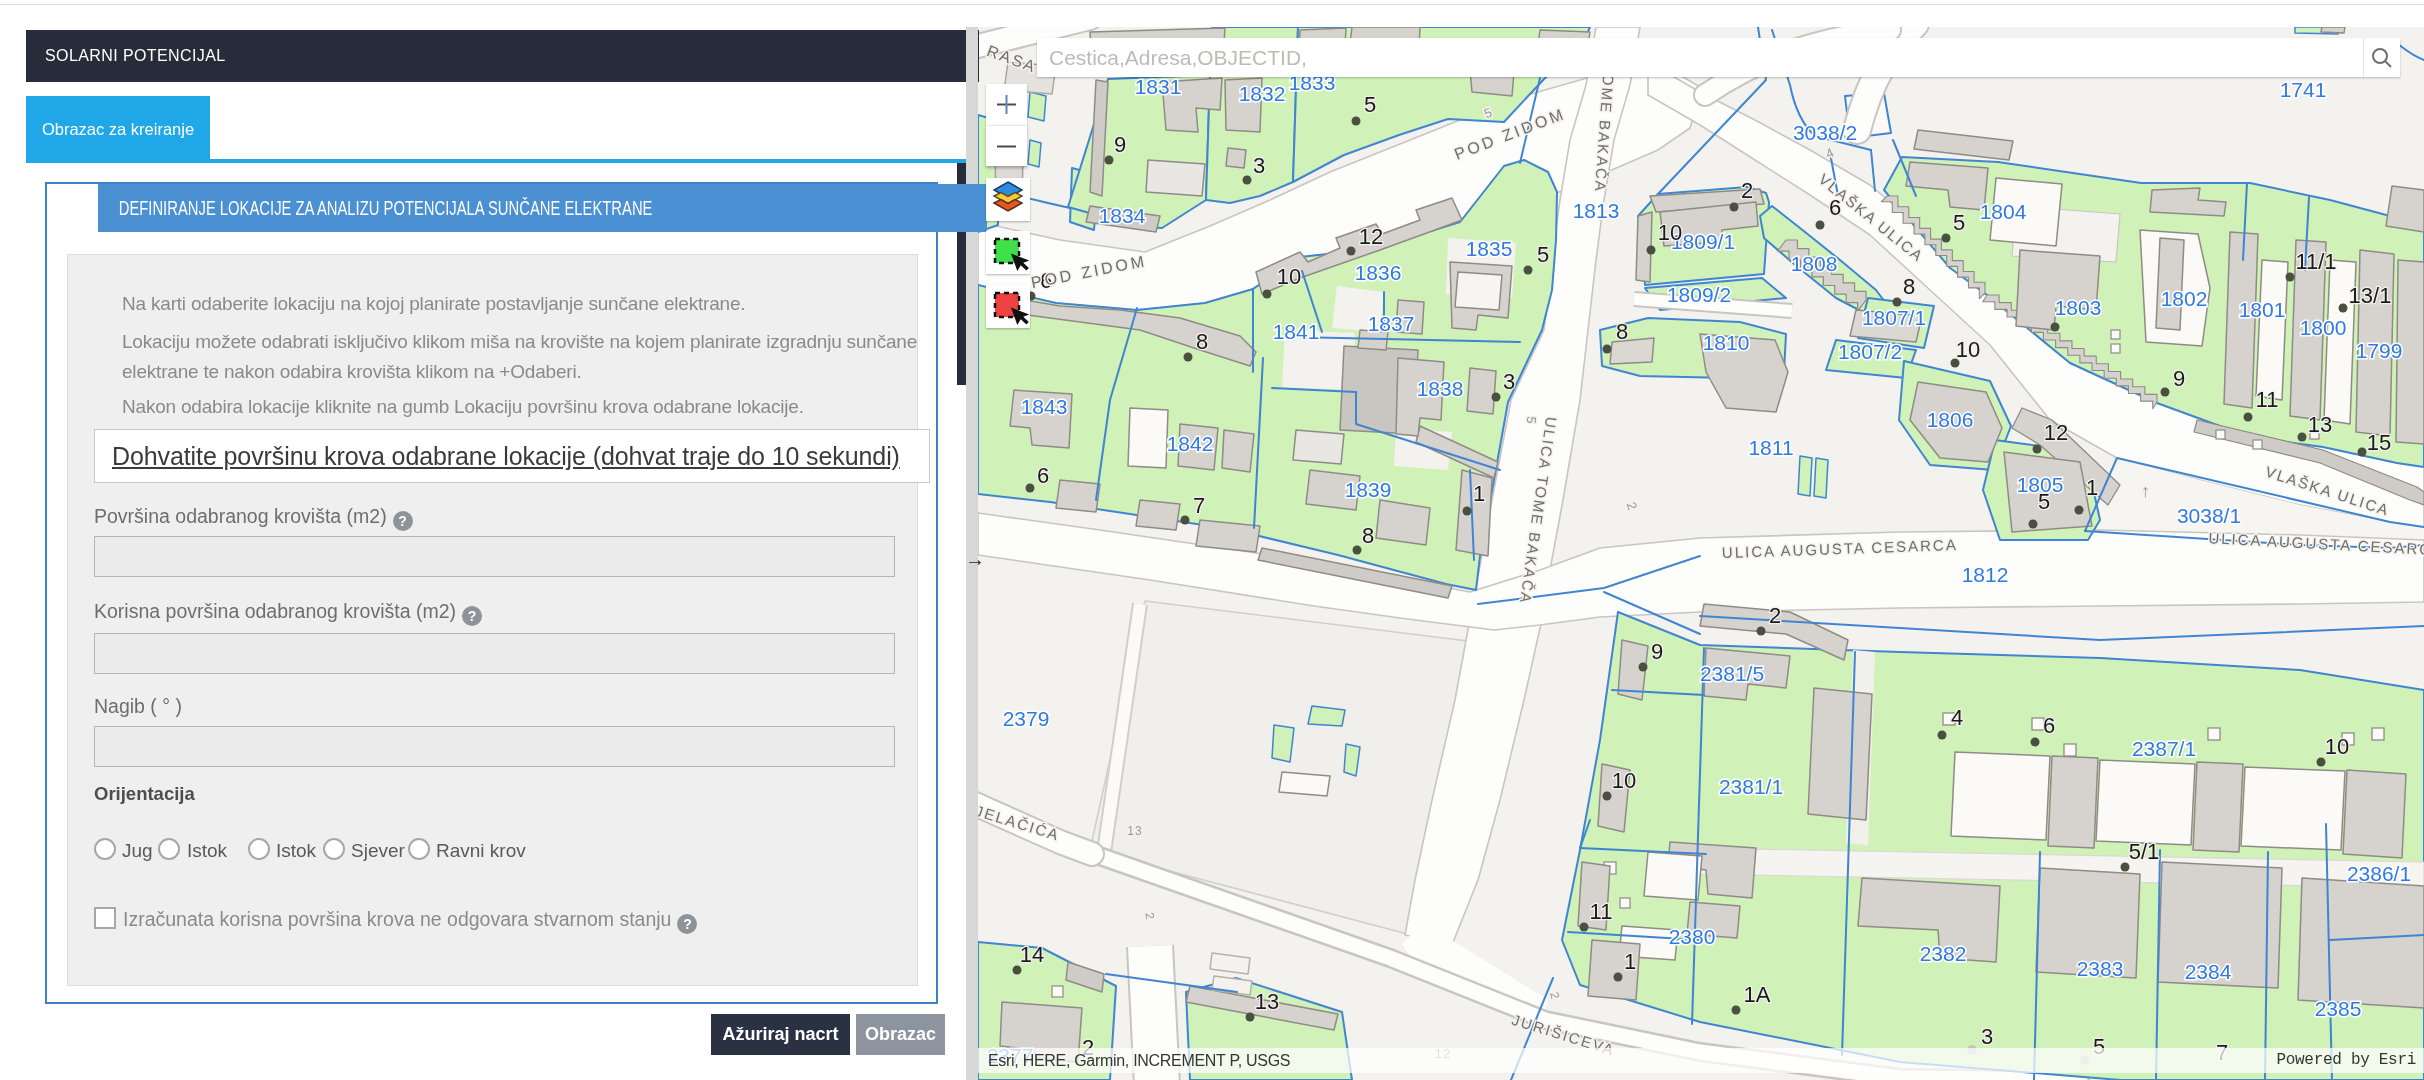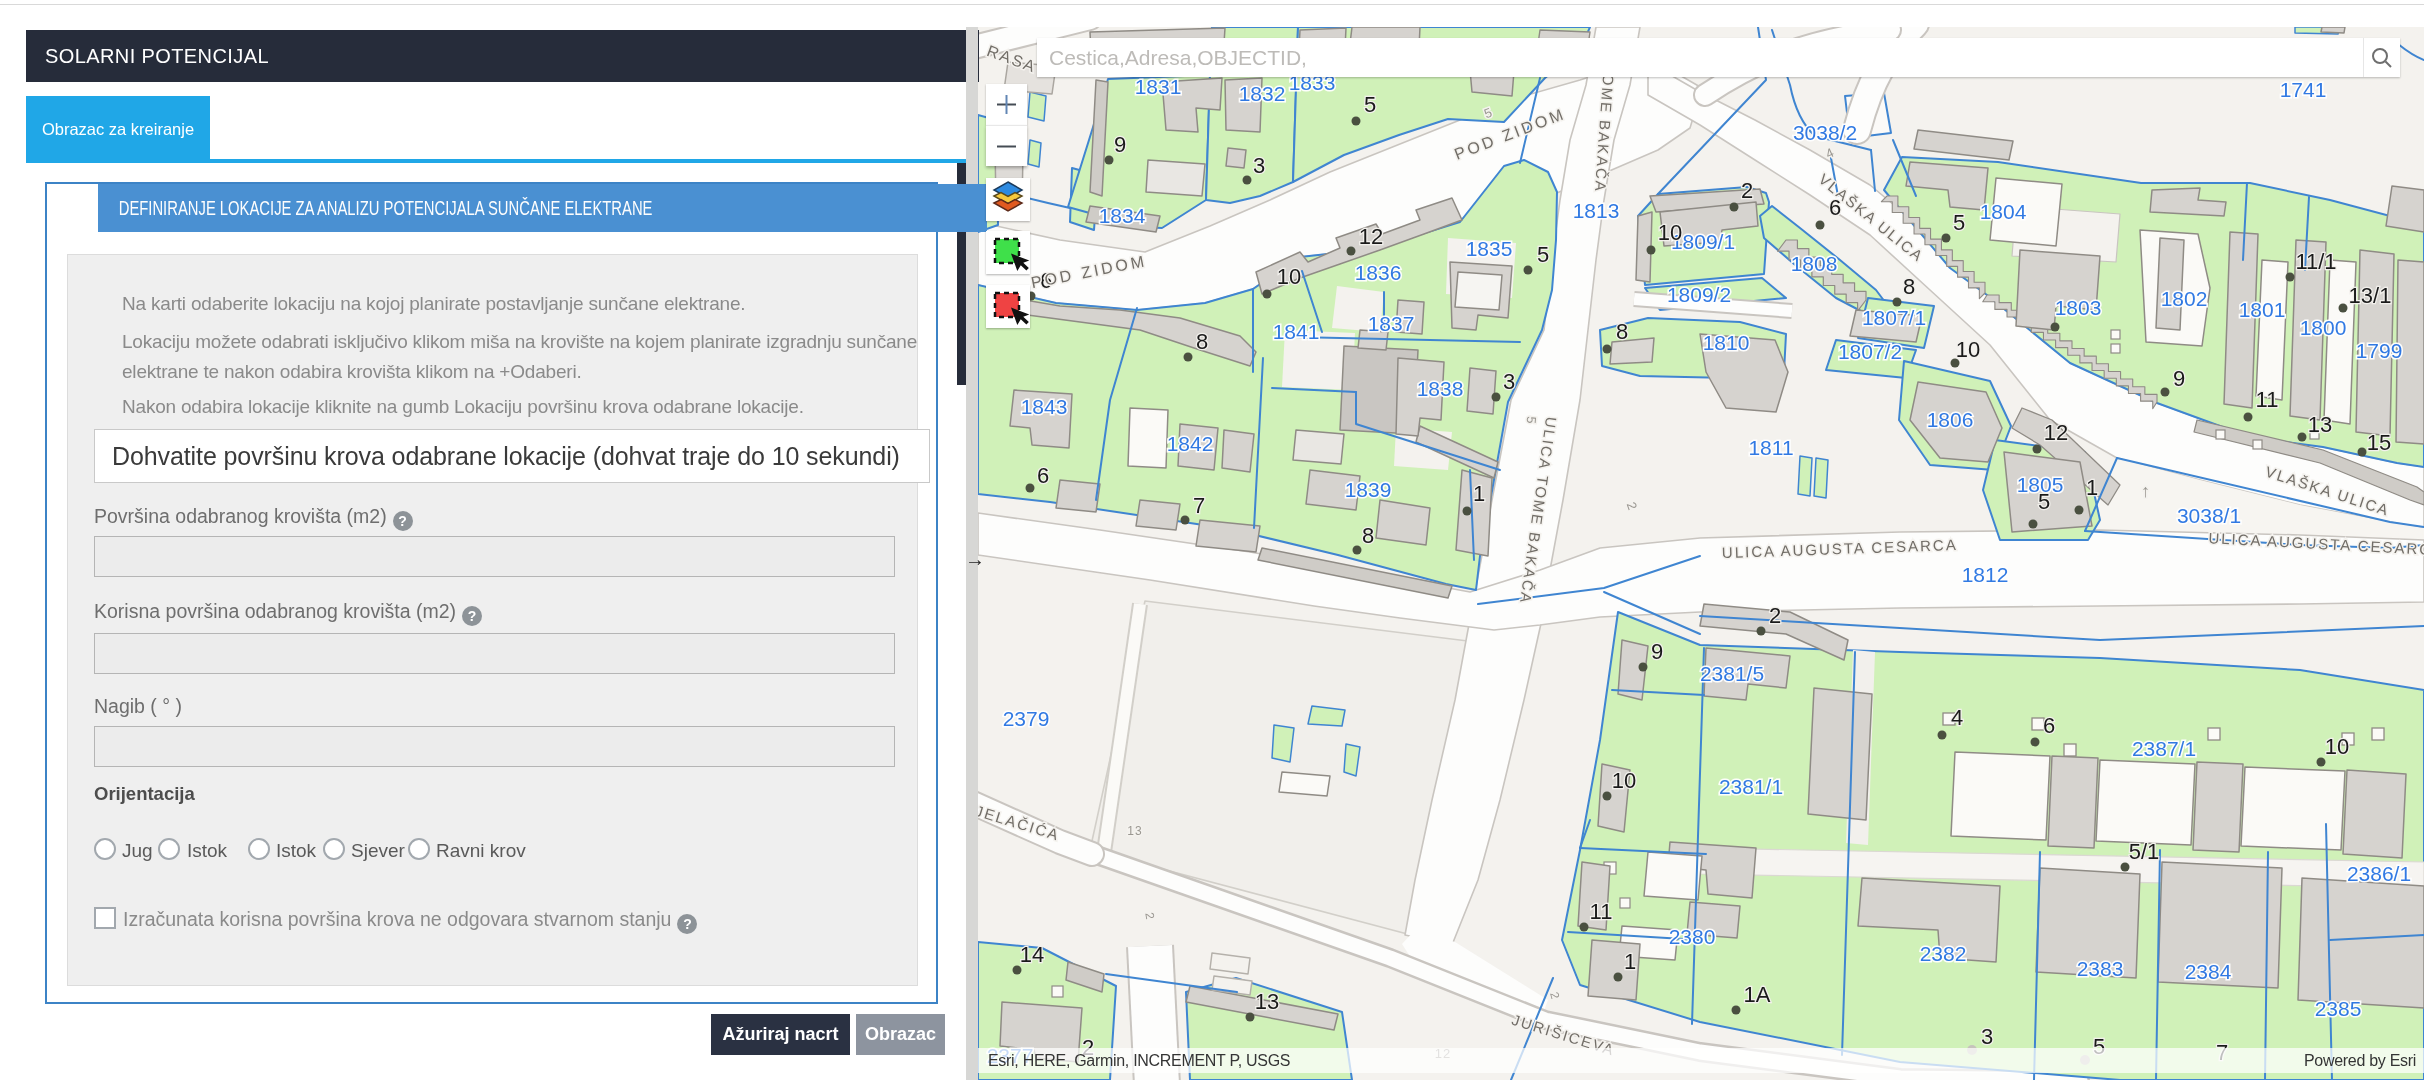--- a/index.html
+++ b/index.html
@@ -1,30 +1,30 @@
 <!DOCTYPE html>
 <html><head>
 <meta charset="utf-8">
 <style>
   * { margin:0; padding:0; box-sizing:border-box; }
   html,body { width:2424px; height:1080px; background:#fff; font-family:"Liberation Sans", sans-serif; overflow:hidden; position:relative; }
   .topline { position:absolute; left:0; top:4px; width:2424px; height:1px; background:#d9d9d9; }
   
-  .hdr { position:absolute; left:26px; top:30px; width:953px; height:52px; background:#262c3a; color:#fff; font-size:20px; letter-spacing:.4px; line-height:52px; padding-left:19px; }
+  .hdr { position:absolute; left:26px; top:30px; width:953px; height:52px; background:#262c3a; color:#fff; font-size:16px; letter-spacing:.4px; line-height:52px; padding-left:19px; }
   .tab { position:absolute; left:26px; top:96px; width:184px; height:67px; background:#20a7e7; color:#fff; font-size:16.5px; text-align:center; line-height:67px; }
   .tabline { position:absolute; left:26px; top:159px; width:940px; height:4px; background:#20a7e7; }
   .darksliver { position:absolute; left:957px; top:163px; width:9px; height:222px; background:#262c3a; }
   .rail { position:absolute; left:966px; top:27px; width:12px; height:1053px; background:#d7d7d5; }
   .railarrow { position:absolute; left:965px; top:548px; width:16px; height:22px; color:#222; font-size:20px; font-weight:bold; }
   .panel { position:absolute; left:45px; top:182px; width:893px; height:822px; background:#fff; border:2px solid #3c83c6; }
   .panelhdr { position:absolute; left:7px; top:0; width:100%; height:48px; background:#4a90d2; color:#fdfdfd; font-size:20px; line-height:48px;margin-left:44px; }
   .panelhdr span { display:inline-block; padding-left:28px; transform:scaleX(0.74); transform-origin:left center; white-space:nowrap; }
   .graybox { position:absolute; left:20px; top:70px; width:851px; height:732px; background:#efefef; border:1px solid #dcdcdc; }
   .para { position:absolute; left:26px; color:#8a8a8a; font-size:19px; line-height:30px; width:810px; letter-spacing:-0.2px;margin-left:28px;}
-  .bigbtn { position:absolute; left:26px; top:174px; width:836px; height:54px; background:#fff; border:1px solid #c9c9c9; color:#3a3a3a; font-size:25px; line-height:52px; padding-left:17px; letter-spacing:-0.1px; }
+  .bigbtn { position:absolute; left:26px; top:174px; width:836px; height:54px; background:#fff; border:1px solid #c9c9c9; color:#3a3a3a; font-size:25px; line-height:52px; padding-left:17px; letter-spacing:-0.1px;text-decoration:underline; }
   .lbl { position:absolute; left:26px; color:#6e6e6e; font-size:19.5px; }
   .q { display:inline-block; width:20px; height:20px; background:#8d9398; color:#fff; border-radius:50%; font-size:14px; font-weight:bold; text-align:center; line-height:20px; vertical-align:-3px; margin-left:6px;}
   .inp { position:absolute; left:26px; width:801px; height:41px; background:#ececec; border:1px solid #b5b5b5; }
   .orij { position:absolute; left:26px; top:528px; color:#4d4d4d; font-size:18.5px; font-weight:bold; }
   .radio { position:absolute; width:22px; height:22px; border:2px solid #a2a8ae; border-radius:50%; background:#fff; top:583px; }
   .rlbl { position:absolute; top:585px; color:#5a5a5a; font-size:19px; }
   .chk { position:absolute; left:26px; top:652px; width:22px; height:22px; border:2px solid #a2a8ae; background:#fff; }
   .clbl { position:absolute; left:55px; top:653px; color:#8a8a8a; font-size:19.5px; }
   .btn1 { position:absolute; left:711px; top:1014px; width:139px; height:41px; background:#2a3142; color:#fff; font-size:18px; font-weight:bold; text-align:center; line-height:41px; }
   .btn2 { position:absolute; left:856px; top:1014px; width:89px; height:41px; background:#8d949f; color:#fff; font-size:18px; font-weight:bold; text-align:center; line-height:41px; }
@@ -465,13 +465,13 @@
     <rect x="9" y="8" width="24" height="24" fill="#3fe04a" stroke="#111" stroke-width="2.5" stroke-dasharray="5 4"></rect>
     <path d="M25,22.5 L25,41 L30.2,36.8 L33.6,43.8 L36.8,42.2 L33.4,35.3 L39.8,35.3 Z" fill="#111" transform="rotate(-20 25 22.5)"></path>
   </svg>
 </div>
 <div class="toolbtn" style="top:285px;">
   <svg width="44" height="43" viewBox="0 0 44 43">
     <rect x="9" y="8" width="24" height="24" fill="#ef4343" stroke="#111" stroke-width="2.5" stroke-dasharray="5 4"></rect>
     <path d="M25,22.5 L25,41 L30.2,36.8 L33.6,43.8 L36.8,42.2 L33.4,35.3 L39.8,35.3 Z" fill="#111" transform="rotate(-20 25 22.5)"></path>
   </svg>
 </div>
-<div class="attr"><span style="padding-left:10px;">Esri, HERE, Garmin, INCREMENT P, USGS</span><span style="position:absolute; right:8px;">Powered by Esri</span></div>
+<div class="attr"><span style="padding-left:10px;">Esri, HERE, Garmin, INCREMENT P, USGS</span><span style="position:absolute; right:8px;font-family:Liberation Mono, monospace;">Powered by Esri</span></div>
 
 </body></html>

